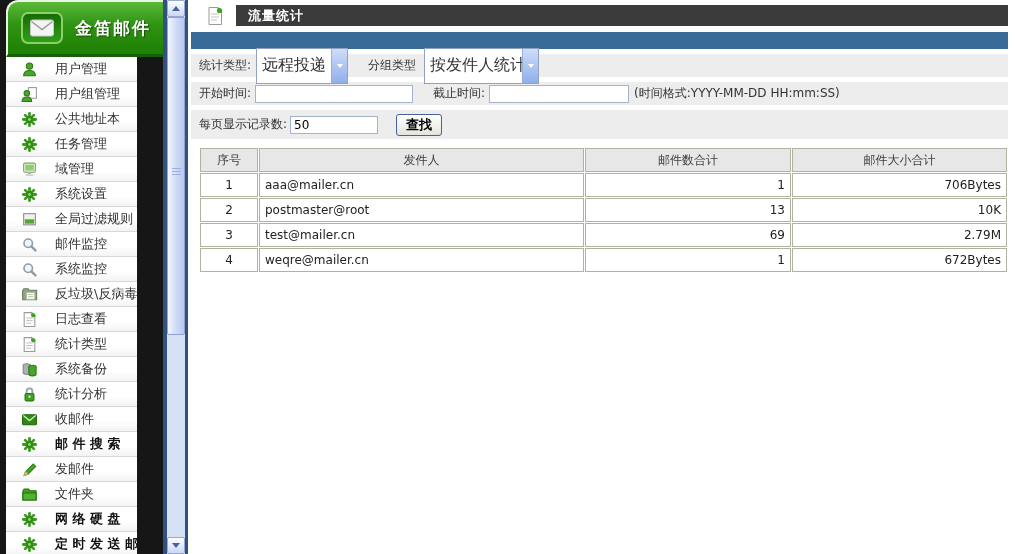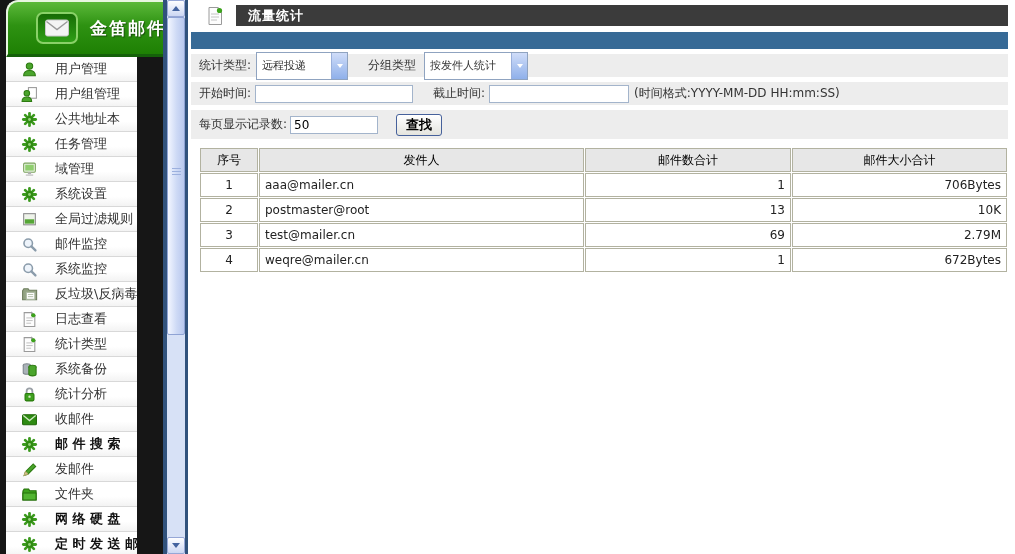--- a/index.html
+++ b/index.html
@@ -9,21 +9,21 @@
     -webkit-font-smoothing:antialiased;
   }
   
   #sidebar-frame{position:absolute;left:0;top:0;width:163px;height:554px;background:#161616;}
   .sb-header{
     position:absolute;left:6px;top:0;width:157px;height:57px;box-sizing:border-box;
     background:linear-gradient(180deg,#5cb93a 0%,#2e9212 45%,#1e8004 100%);
     border-top-left-radius:12px;
     border-left:2px solid #e9f6e2;border-top:2px solid #e9f6e2;
     border-bottom:3px solid #15610a;
-    display:flex;align-items:center;padding-left:15px;
+    display:flex;align-items:center;
   }
   .logo-badge{
     width:42px;height:32px;margin-left:13px;border-radius:7px;flex:none;
     background:linear-gradient(180deg,#176c05,#2f9f16);
     border:2px solid #8ad168;box-sizing:border-box;
     display:flex;align-items:center;justify-content:center;
   }
   .sb-title{color:#fff;font-weight:bold;font-size:17px;margin-left:12px;letter-spacing:2px;text-shadow:1px 1px 1px rgba(0,0,0,.45);white-space:nowrap;}
   .sb-menu{position:absolute;left:6px;top:57px;width:131px;height:497px;background:#fff;overflow:hidden;}
   .menu-item{
@@ -58,32 +58,32 @@
   .title-bar{flex:1;margin-left:11px;height:21px;background:#3b3b3b;color:#fff;font-size:13px;font-weight:bold;line-height:21px;padding-left:12px;box-sizing:border-box;letter-spacing:1px;}
   .blue-bar{margin:6px 0 0 3px;width:817px;height:17px;background:#376a96;}
   .form-row{margin:5px 0 0 3px;width:817px;background:#ededed;box-sizing:border-box;font-size:12px;color:#333;}
   .fr-flex{display:flex;align-items:center;}
   #form-row-1{padding:2px 0;}
   .fr-line{display:flex;align-items:center;height:20px;}
   #form-row-2,#form-row-3{height:23px;}
   #form-row-4{height:29px;}
   .flabel{white-space:nowrap;}
   .tinput{height:18px;box-sizing:border-box;border:1px solid #a3b4cb;background:#fff;font-size:12px;padding:1px 3px;font-family:inherit;}
-  .dd{display:inline-flex;align-items:center;height:28px;box-sizing:border-box;border:1px solid #8fa3c0;background:#fff;position:relative;padding:0 12px 0 5px;font-size:11px;white-space:nowrap;}
+  .dd{display:inline-flex;align-items:center;height:36px;box-sizing:border-box;border:1px solid #8fa3c0;background:#fff;position:relative;padding:0 12px 0 5px;font-size:16px;white-space:nowrap;}
   .dd-btn{position:absolute;right:0;top:0;width:16px;height:100%;box-sizing:border-box;
     background:linear-gradient(180deg,#cfdcf8,#8fb0ea);border-left:1px solid #9ab0dc;
     display:flex;align-items:center;justify-content:center;}
   .dd-arrow{width:0;height:0;border-left:3.5px solid transparent;border-right:3.5px solid transparent;border-top:4px solid #fff;}
   .cbox{width:13px;height:13px;box-sizing:border-box;border:1px solid #8fa3c0;background:#fff;margin:0;}
   .btn{height:22px;padding:0 9px;font-size:13px;font-family:inherit;color:#000;
     background:linear-gradient(180deg,#ffffff,#e4e4de);
     border:1px solid #46619b;border-radius:3px;box-shadow:inset 0 1px 0 #fff;cursor:pointer;font-weight:bold;}
   
   #result-table{margin:8px 0 0 11px;width:809px;border-collapse:separate;border-spacing:1px;background:#fff;}
-  #result-table th{background:#e7e7e7;border:1px solid #b2b2a0;font-weight:normal;font-size:12px;height:22px;color:#000000;text-align:center;padding:0 4px;}
+  #result-table th{background:#e7e7e7;border:1px solid #b2b2a0;font-weight:normal;font-size:12px;height:22px;color:#404040;text-align:center;padding:0 4px;}
   #result-table td{background:#fff;border:1px solid #b2b2a0;font-size:12px;height:22px;color:#222;padding:0 5px;}
   #result-table col.c0{width:58px;}
   #result-table col.c1{width:325px;}
   #result-table col.c2{width:206px;}
   td.al-c{text-align:center;}
   td.al-l{text-align:left;}
   td.al-r{text-align:right;}
 </style>
 </head>
 <body>

